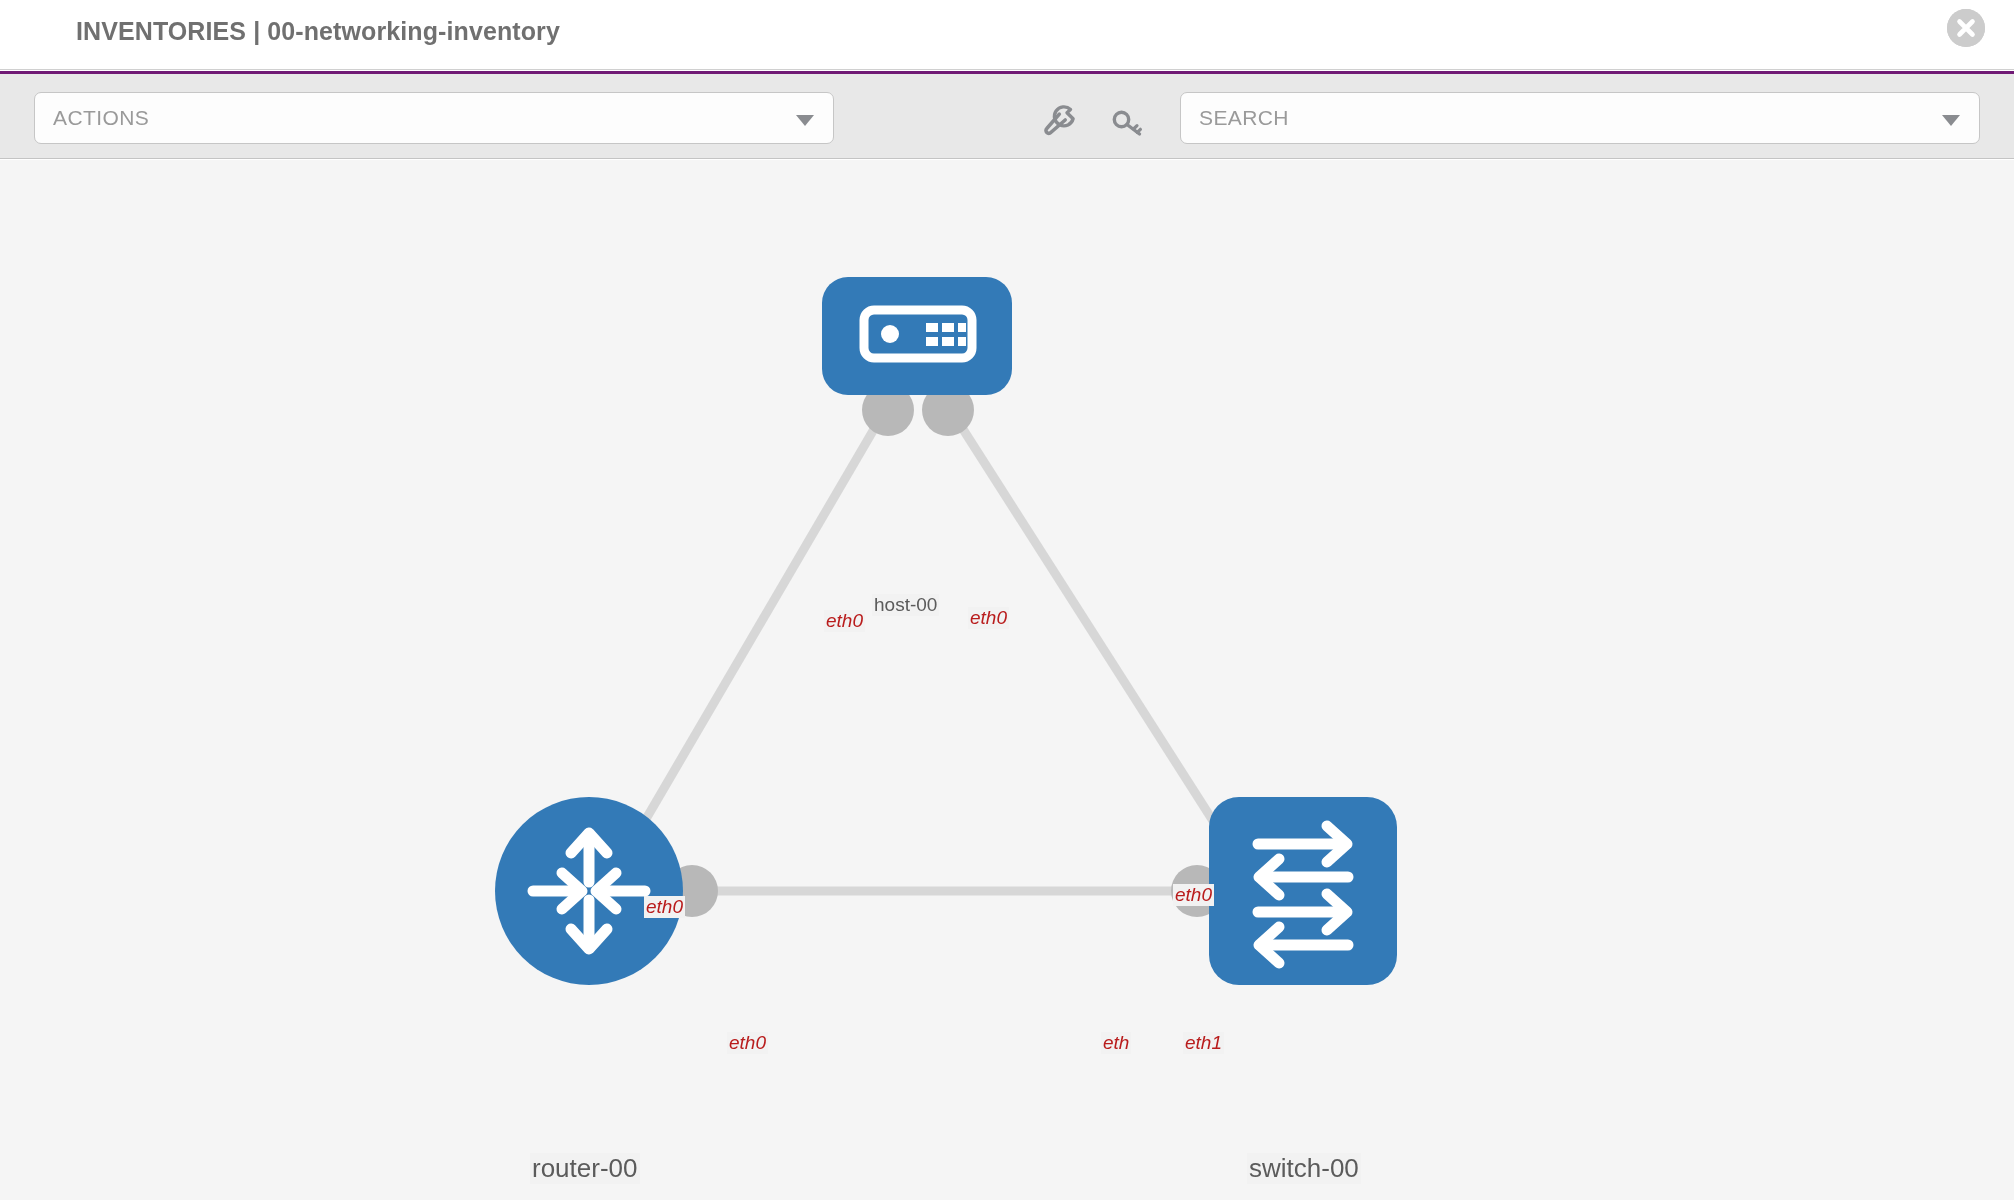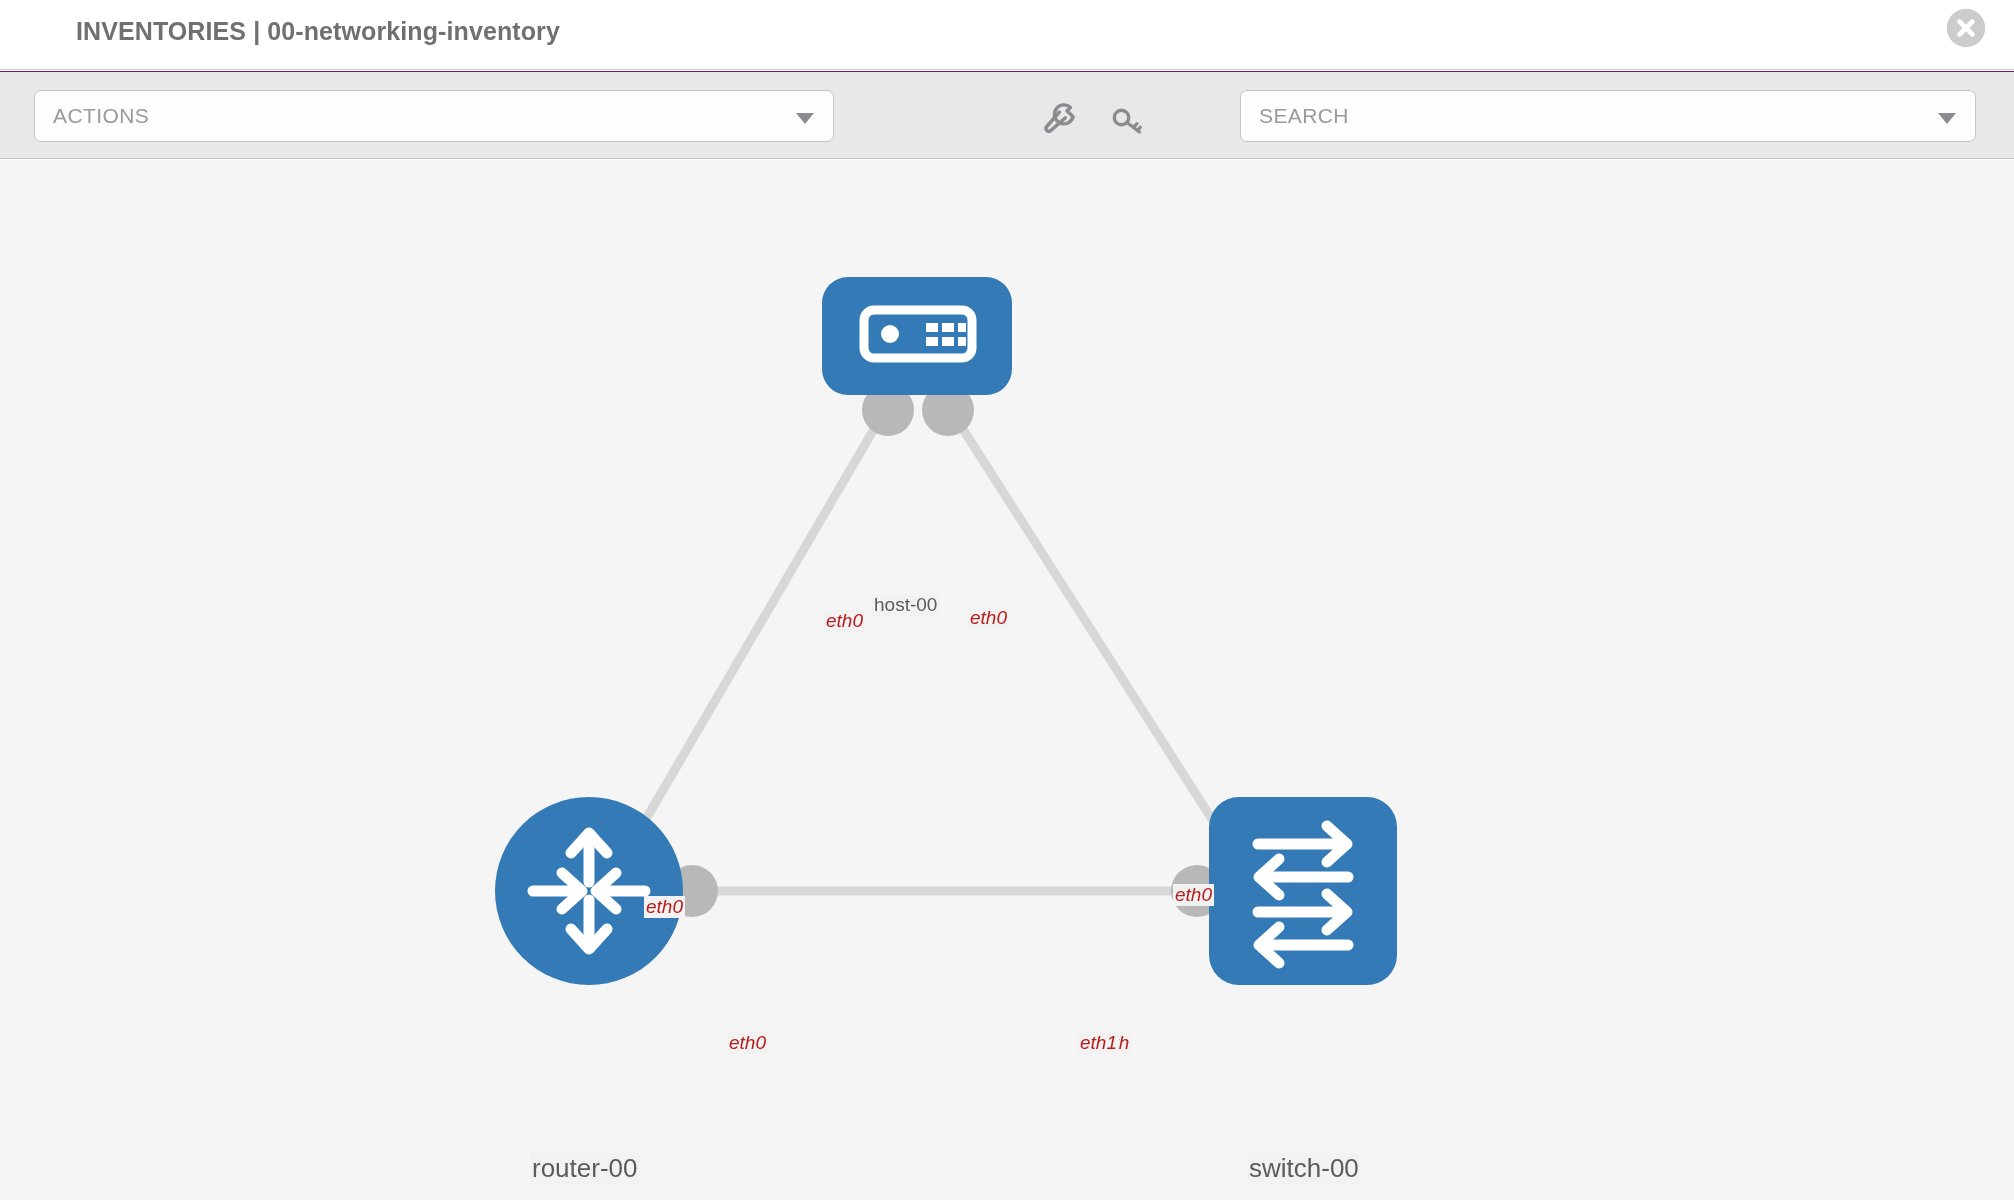--- a/index.html
+++ b/index.html
@@ -51,21 +51,21 @@
   #close-btn svg { display: block; }
 
   
   #toolbar {
     position: absolute;
     left: 0; top: 71px;
     width: 2014px;
     height: 88px;
     background: #e8e8e8;
     border-bottom: 1px solid #c4c4c4;
-    border-top: 1px solid #701a75;
+    border-top: 3px solid #701a75;
   }
 
   .field {
     position: absolute;
     background: #fdfdfd;
     border: 1px solid #c6c6c6;
     border-radius: 7px;
     height: 52px;
   }
   .field .ph {
@@ -79,21 +79,21 @@
   .caret {
     position: absolute;
     right: 19px; top: 22px;
     width: 0; height: 0;
     border-left: 9px solid transparent;
     border-right: 9px solid transparent;
     border-top: 11px solid #8a8c90;
   }
 
   #actions-select { left: 34px; top: 18px; width: 800px; cursor: pointer; }
-  #search-field   { left: 1240px; top: 18px; width: 736px; cursor: text; }
+  #search-field   { left: 1180px; top: 18px; width: 800px; cursor: text; }
 
   .tool-icon {
     position: absolute;
     top: 28px;
     width: 40px; height: 40px;
     cursor: pointer;
   }
   #wrench-icon { left: 1040px; }
   #key-icon    { left: 1108px; }
 
@@ -246,16 +246,16 @@
     <div class="node-label" style="left:872px; top:434px; font-size:19px;">host-00</div>
     <div class="node-label" style="left:530px; top:993px;text-align:center;">router-00</div>
     <div class="node-label" style="left:1247px; top:993px;">switch-00</div>
 
     <div class="edge-label" style="left:824px; top:450px;">eth0</div>
     <div class="edge-label" style="left:968px; top:447px;">eth0</div>
     <div class="edge-label" style="left:644px; top:736px;">eth0</div>
     <div class="edge-label" style="left:1173px; top:724px;">eth0</div>
     <div class="edge-label" style="left:727px; top:872px;">eth0</div>
     <div class="edge-label" style="left:1101px; top:872px;">eth</div>
-    <div class="edge-label" style="left:1078px; top:872px;">eth1</div>
+    <div class="edge-label" style="left:1183px; top:872px;">eth1</div>
 
   </div>
 </div>
 
 </body></html>

